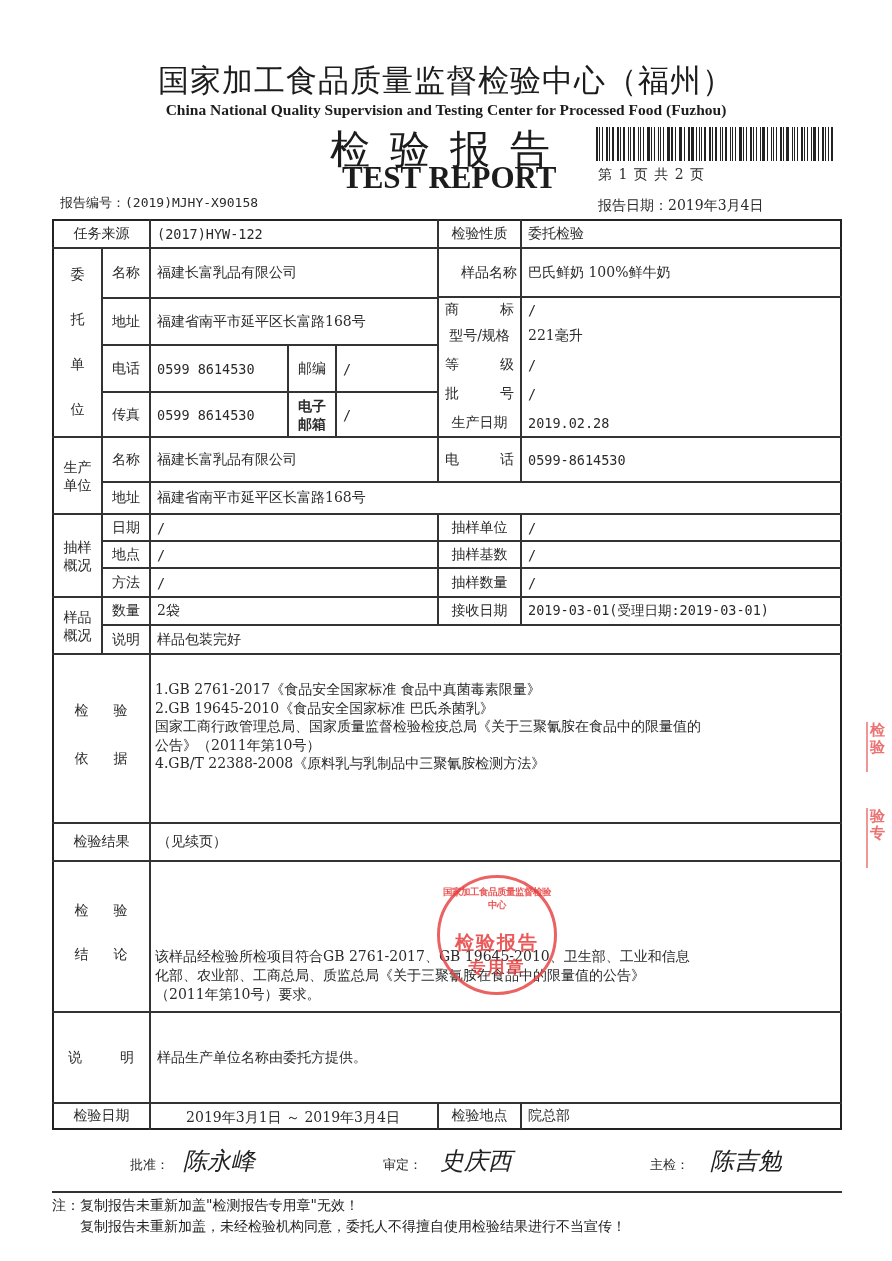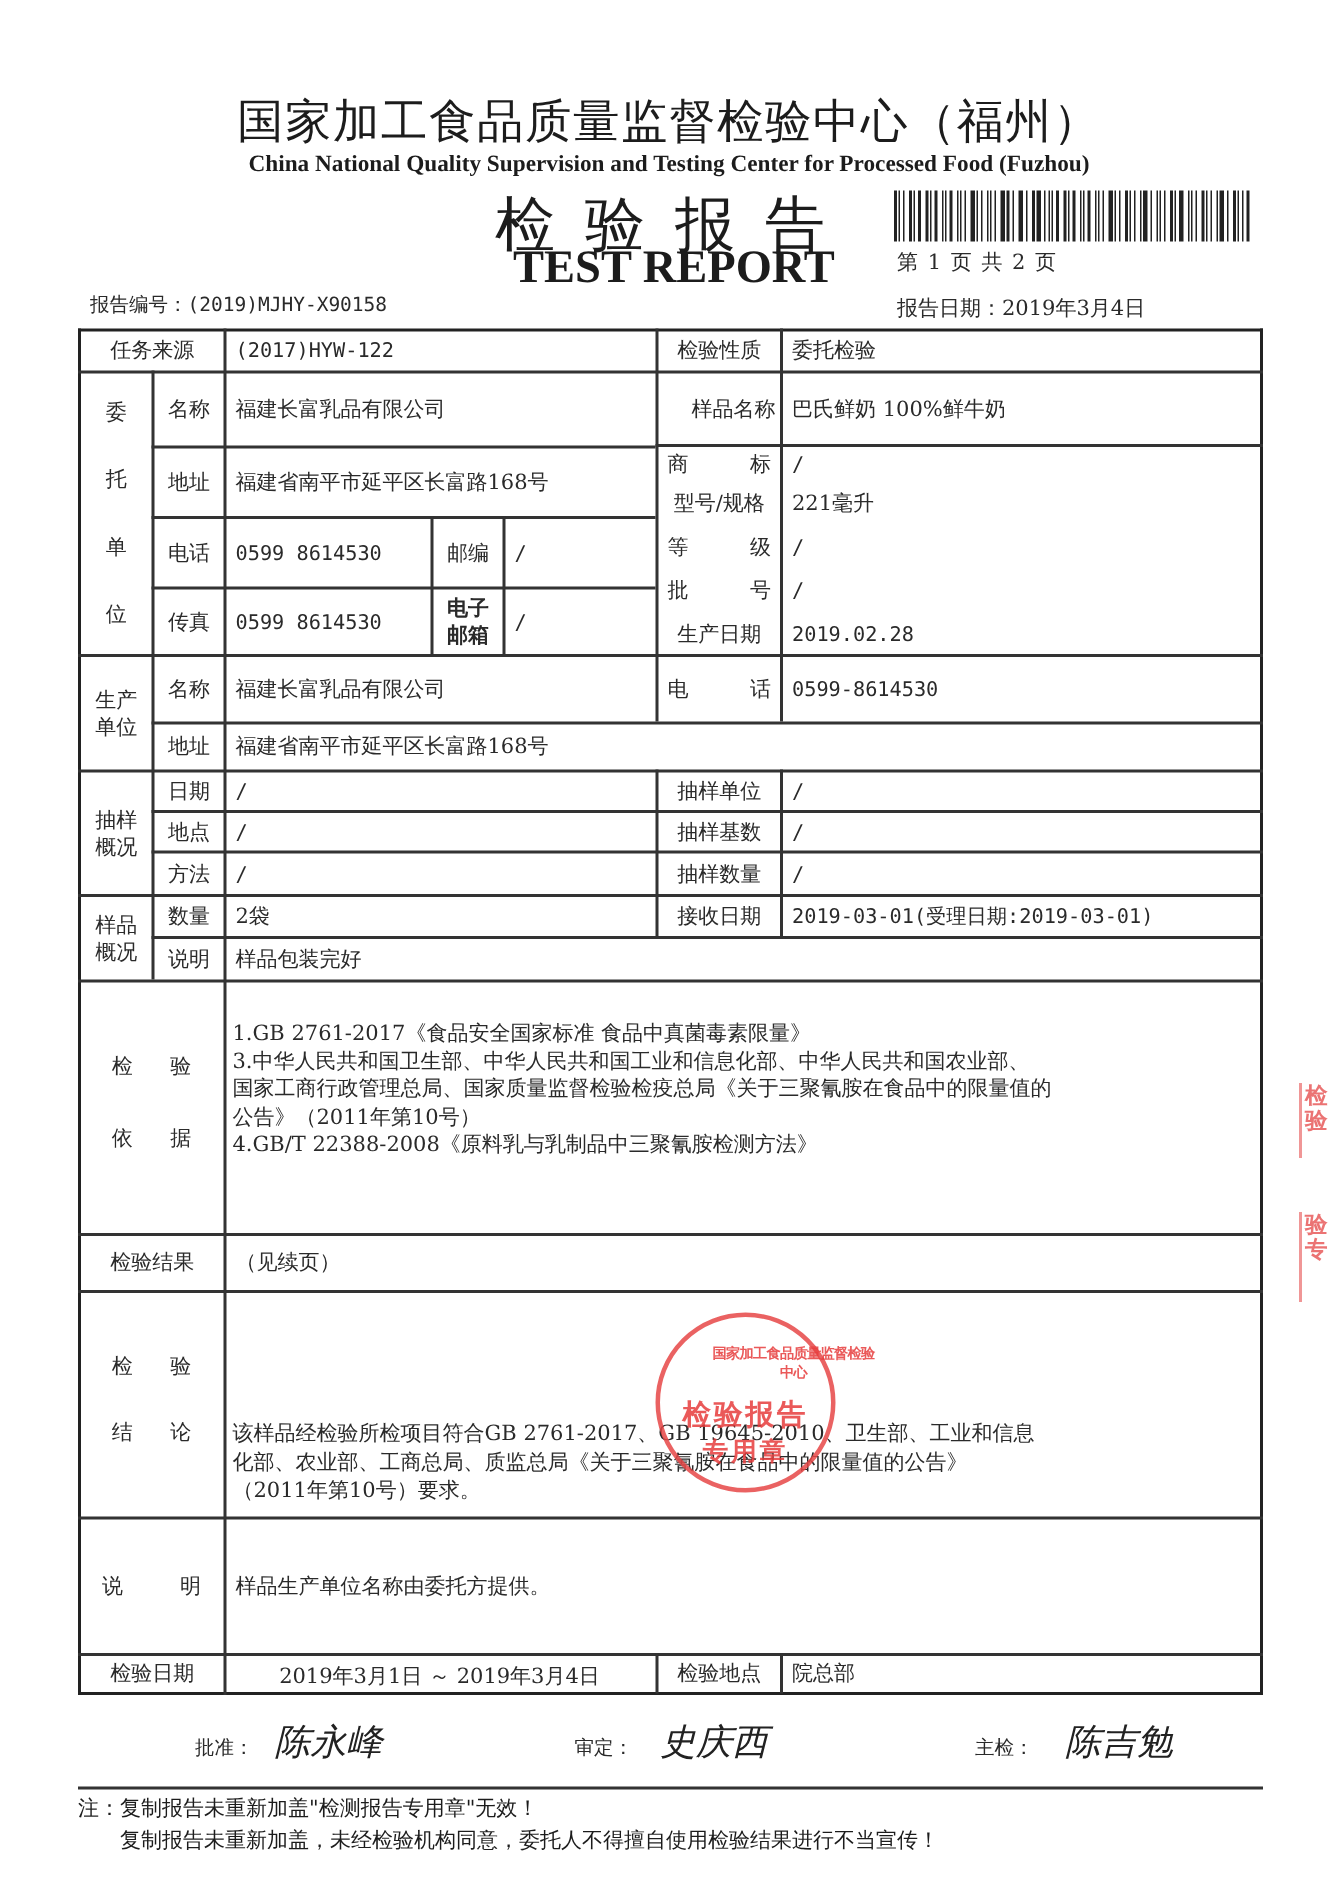--- a/index.html
+++ b/index.html
@@ -22,21 +22,21 @@
   .thick { background:#222; }
   .cell { position:absolute; font-size:14px; display:flex; align-items:center; white-space:nowrap; }
   .lbl { justify-content:center; text-align:center; }
   .val { padding-left:6px; font-family:"DejaVu Sans Mono", "Liberation Mono", monospace; font-size:13.5px; }
   .valcn { padding-left:6px; font-size:14px; }
   .spread { justify-content:space-between; padding:0 6px; box-sizing:border-box; }
   .vert { flex-direction:column; justify-content:space-around; }
   .multi { font-size:14px; line-height:18px; white-space:normal; }
   .stamp { left:437px; top:875px; width:120px; height:120px; border-radius:50%; border:3px solid rgba(230,70,70,0.85);
            box-sizing:border-box; color:rgba(230,60,60,0.85); }
-  .stamp-top { position:absolute; left:0; width:100%; top:18px; text-align:center; font-size:9.5px; font-weight:bold; letter-spacing:-0.5px;margin-left:32px; }
+  .stamp-top { position:absolute; left:0; width:100%; top:8px; text-align:center; font-size:9.5px; font-weight:bold; letter-spacing:-0.5px; }
   .stamp-mid { position:absolute; left:0; width:100%; top:52px; text-align:center; font-size:19px; font-weight:bold; letter-spacing:2px; }
   .stamp-bot { position:absolute; left:0; width:100%; top:78px; text-align:center; font-size:17px; font-weight:bold; letter-spacing:2px; }
   .edge-stamp { left:866px; width:26px; color:rgba(230,80,80,0.8); font-size:15px; font-weight:bold; line-height:17px; border-left:2px solid rgba(230,80,80,0.6); padding-left:2px; }
   .sig-label { font-size:13px; }
   .sig { font-family:"DejaVu Serif", serif; font-style:italic; font-size:24px; color:#222; }
   .foot-line { left:52px; top:1191px; width:790px; height:2px; background:#333; }
   .foot { font-size:14px; color:#1c1c1c; }
 </style>
 </head>
 <body>
@@ -251,21 +251,21 @@
 <div class="cell valcn" style="left:151px;top:626px;width:400px;height:27px;">样品包装完好</div>
 
 <div class="cell" style="left:62px;top:700px;width:78px;height:70px;display:grid;grid-template-columns:1fr 1fr;row-gap:26px;justify-items:center;">
   <span>检</span>
   <span>验</span>
   <span>依</span>
   <span>据</span>
 </div>
 <div class="abs" style="left:155px;top:680px;width:680px;font-size:14px;line-height:18.5px;">
   <div>1.GB 2761-2017《食品安全国家标准 食品中真菌毒素限量》</div>
-  <div>3.中华人民共和国卫生部、中华人民共和国工业和信息化部、中华人民共和国农业部、</div>
+  <div>2.GB 19645-2010《食品安全国家标准 巴氏杀菌乳》</div>
   <div>国家工商行政管理总局、国家质量监督检验检疫总局《关于三聚氰胺在食品中的限量值的</div>
   <div>公告》（2011年第10号）</div>
   <div>4.GB/T 22388-2008《原料乳与乳制品中三聚氰胺检测方法》</div>
 </div>
 
 <div class="cell lbl" style="left:54px;top:824px;width:95px;height:36px;">检验结果</div>
 <div class="cell valcn" style="left:151px;top:824px;width:400px;height:36px;">（见续页）</div>
 
 <div class="cell" style="left:62px;top:900px;width:78px;height:66px;display:grid;grid-template-columns:1fr 1fr;row-gap:22px;justify-items:center;">
   <span>检</span>

